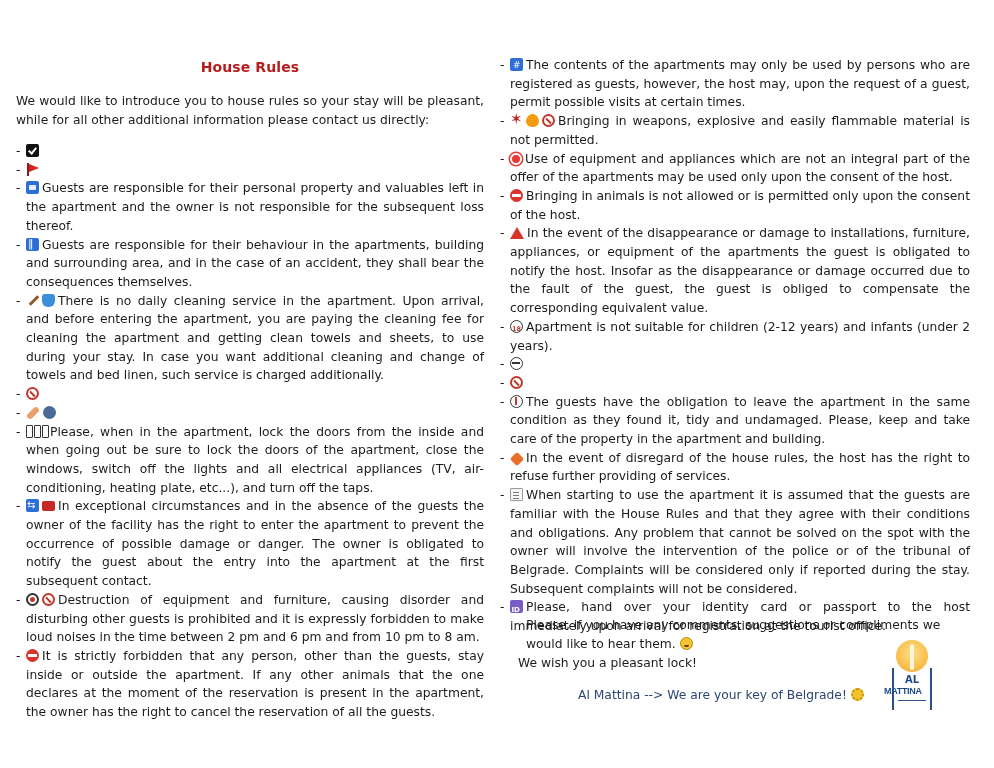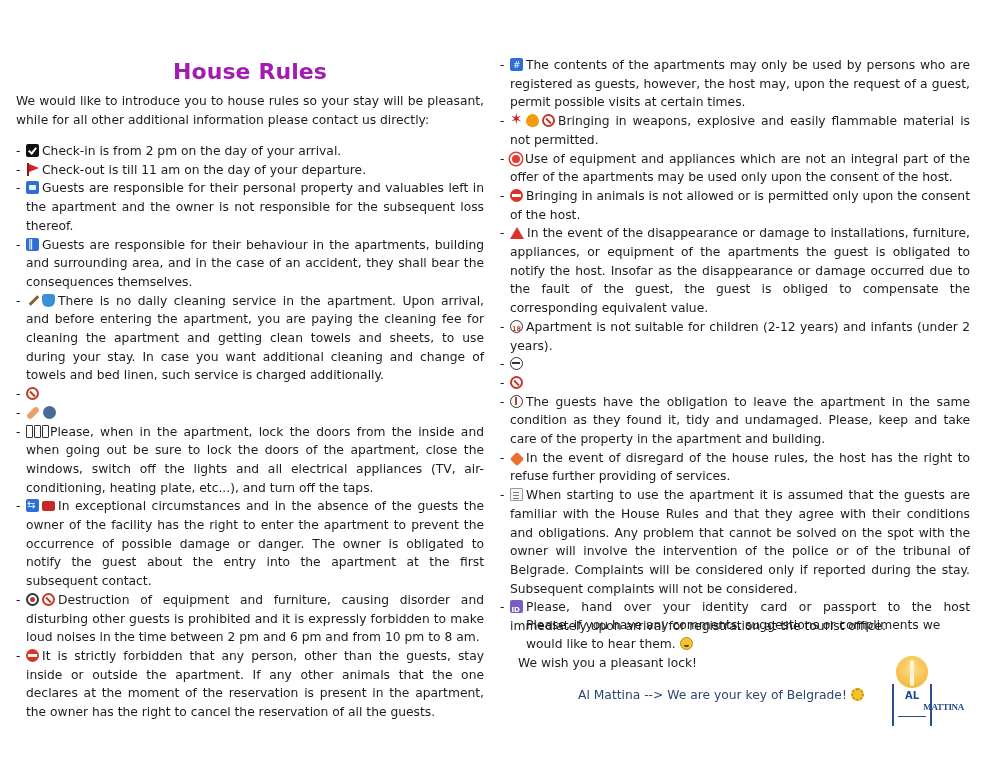--- a/index.html
+++ b/index.html
@@ -1,21 +1,21 @@
 <!DOCTYPE html>
 <html><head>
 <meta charset="utf-8">
 <style>
   * { box-sizing: border-box; margin: 0; padding: 0; }
   html, body { width: 994px; height: 768px; background: #ffffff; overflow: hidden; }
   body { font-family: "DejaVu Sans", "Liberation Sans", sans-serif; color: #1c1c1c; position: relative; }
   .col { position: absolute; top: 0; }
   .col-left { left: 16px; width: 468px; }
   .col-right { left: 500px; width: 470px; }
-  .title { position: absolute; top: 59px; left: 0; width: 100%; text-align: center; font-weight: bold; font-size: 22px; letter-spacing: 0.1px; color: #a21caf; }
+  .title { position: absolute; top: 59px; left: 0; width: 100%; text-align: center; font-weight: bold; font-size: 14px; letter-spacing: 0.1px; color: #b91c1c; }
   .intro { position: absolute; top: 92px; left: 0; width: 100%; font-size: 12.3px; line-height: 18.7px; text-align: justify; }
   .rules { position: absolute; left: 0; width: 100%; list-style: none; }
   .rule { position: relative; font-size: 12.3px; line-height: 18.7px; text-align: justify; padding-left: 10px; text-indent: 0; }
   .rule .dash { position: absolute; left: 0; top: 0; }
   .rule .txt { display: inline; }
   .ico { display: inline-block; width: 13px; height: 13px; vertical-align: -2px; margin-right: 3px; border-radius: 2px; position: relative; }
   .ico.sq-black { background: #111; }
   .ico.sq-black::after { content: ""; position: absolute; left: 4px; top: 2px; width: 3px; height: 6px; border: solid #fff; border-width: 0 2px 2px 0; transform: rotate(40deg); }
   .ico.flag { background: transparent; width: 13px; }
   .ico.flag::before { content: ""; position: absolute; left: 1px; top: 0; width: 2px; height: 13px; background: #8a1a1a; }
@@ -56,41 +56,41 @@
   .ico.diamond { background: #e8702a; transform: rotate(45deg); width: 10px; height: 10px; margin: 0 4px 0 2px; }
   .ico.memo { background: #f6f6f6; border: 1.5px solid #9a9a9a; border-radius: 1px; }
   .ico.memo::after { content: ""; position: absolute; left: 2px; top: 3px; width: 6px; height: 1px; background: #777; box-shadow: 0 3px 0 #777, 0 6px 0 #777; }
   .ico.id { background: #7a5cc9; }
   .ico.id::after { content: "ID"; position: absolute; left: 1.5px; top: 1px; color: #fff; font-size: 7px; font-weight: bold; }
   .closing { position: absolute; left: 18px; width: 452px; font-size: 12.3px; line-height: 18.7px; }
   .smiley { display: inline-block; width: 13px; height: 13px; border-radius: 50%; background: #f7c531; border: 1px solid #b58a00; vertical-align: -2px; position: relative; }
   .smiley::after { content: ""; position: absolute; left: 3px; top: 7px; width: 5px; height: 2px; background: #5a3a00; border-radius: 0 0 3px 3px; }
   .tagline { position: absolute; top: 688px; left: 78px; font-size: 12.3px; color: #2c4670; }
   .sun { display: inline-block; width: 13px; height: 13px; border-radius: 50%; background: #f2c12e; border: 2px dotted #c98f00; vertical-align: -2px; margin-left: 4px; }
-  .logo { position: absolute; left: 384px; top: 656px; width: 60px; height: 72px; }
+  .logo { position: absolute; left: 384px; top: 640px; width: 60px; height: 72px; }
   .logo .disc { position: absolute; left: 12px; top: 0; width: 32px; height: 32px; border-radius: 50%; background: radial-gradient(circle at 50% 40%, #ffe08a, #f2a928); }
   .logo .fig { position: absolute; left: 26px; top: 4px; width: 4px; height: 26px; background: #fff5d8; border-radius: 2px; }
   .logo .frame { position: absolute; left: 8px; top: 28px; width: 40px; height: 42px; border-left: 2px solid #2a4f8a; border-right: 2px solid #2a4f8a; }
   .logo .al { position: absolute; left: 0; top: 35px; width: 56px; text-align: center; font-family: "DejaVu Sans", sans-serif; font-weight: bold; font-size: 10px; color: #1f4a8a; line-height: 10px; }
-  .logo .mattina { position: absolute; left: 0; top: 46px; width: 56px; text-align: right; font-family: Liberation Serif, serif; font-weight: bold; font-size: 9px; color: #1f4a8a; letter-spacing: -0.3px; margin-left: 24px; }
+  .logo .mattina { position: absolute; left: 0; top: 46px; width: 56px; text-align: left; font-family: Liberation Sans, sans-serif; font-weight: bold; font-size: 9px; color: #1f4a8a; letter-spacing: -0.3px; }
   .logo .small { position: absolute; left: 14px; top: 60px; width: 28px; height: 6px; border-top: 1px solid #2a4f8a; }
 </style>
 </head>
 <body>
 
 <div class="col col-left">
   <h1 class="title">House Rules</h1>
   <p class="intro">We would like to introduce you to house rules so your stay will be pleasant, while for all other additional information please contact us directly:</p>
 
   <ul class="rules" style="top:142px;">
     <li class="rule">
-      <span class="dash">-</span><span class="ico sq-black"></span><span class="txt">Check-in is from 2 pm on the day of your arrival.</span>
+      <span class="dash">-</span><span class="ico sq-black"></span>
     </li>
     <li class="rule">
-      <span class="dash">-</span><span class="ico flag"></span><span class="txt">Check-out is till 11 am on the day of your departure.</span>
+      <span class="dash">-</span><span class="ico flag"></span>
     </li>
     <li class="rule">
       <span class="dash">-</span><span class="ico sq-blue"></span><span class="txt">Guests are responsible for their personal property and valuables left in the apartment and the owner is not responsible for the subsequent loss thereof.</span>
     </li>
     <li class="rule">
       <span class="dash">-</span><span class="ico sq-blue2"></span><span class="txt">Guests are responsible for their behaviour in the apartments, building and surrounding area, and in the case of an accident, they shall bear the consequences themselves.</span>
     </li>
     <li class="rule">
       <span class="dash">-</span><span class="ico broom"></span><span class="ico bucket"></span><span class="txt">There is no daily cleaning service in the apartment. Upon arrival, and before entering the apartment, you are paying the cleaning fee for cleaning the apartment and getting clean towels and sheets, to use during your stay. In case you want additional cleaning and change of towels and bed linen, such service is charged additionally.</span>
     </li>

